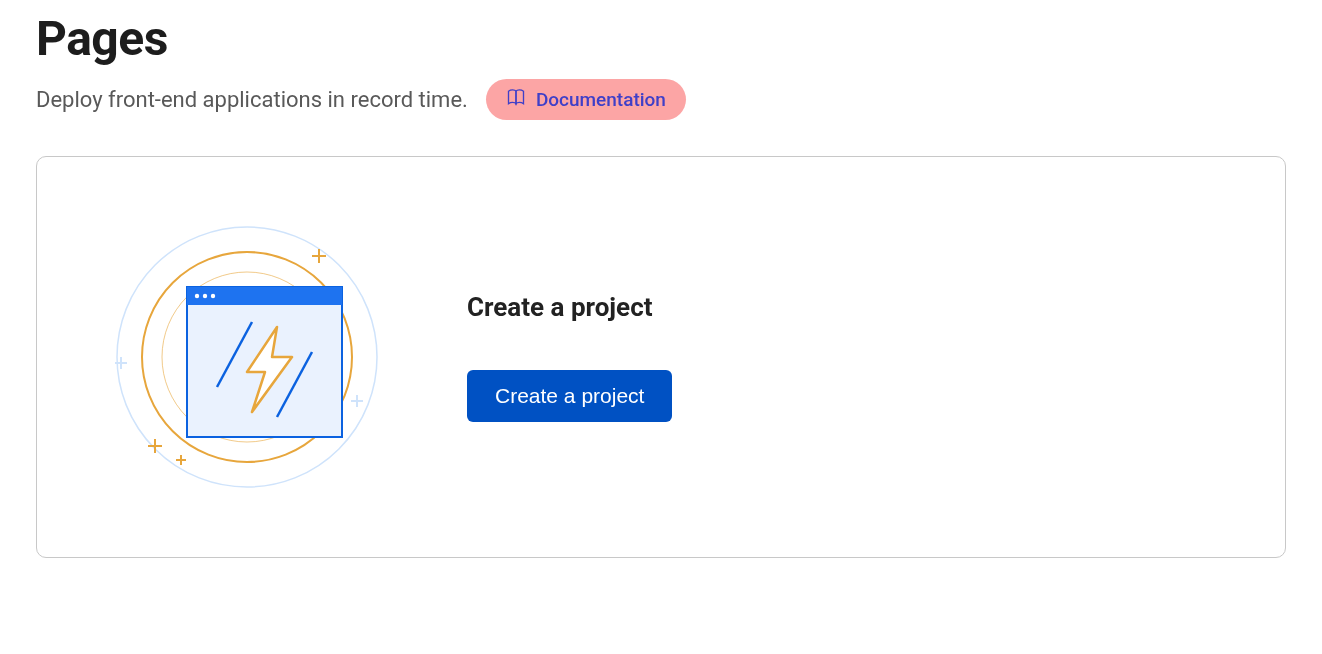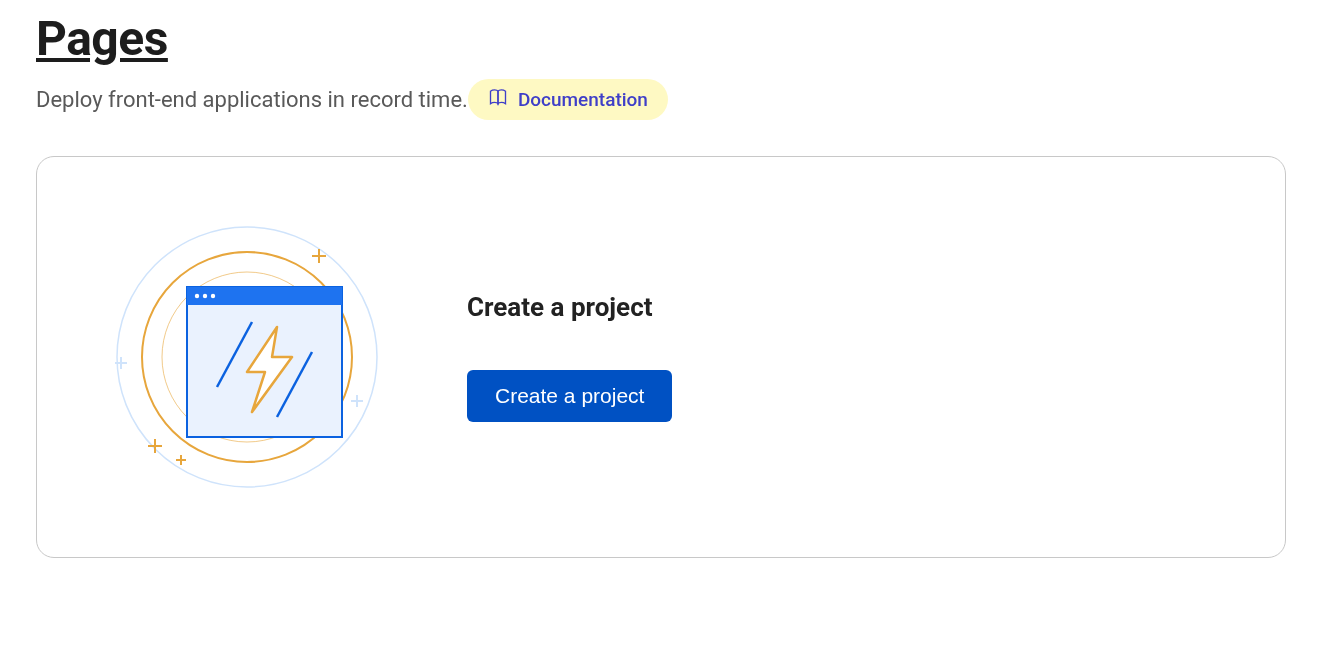--- a/index.html
+++ b/index.html
@@ -12,55 +12,55 @@
       background: #fff;
       padding: 10px 36px 36px 36px;
       color: #1d1d1d;
     }
     .page-title {
       font-size: 48px;
       font-weight: 700;
       letter-spacing: -0.5px;
       color: #1d1d1d;
       margin-bottom: 12px;
-      text-decoration: underline;
     }
     .subtitle-row {
       display: flex;
       align-items: center;
+      gap: 18px;
       margin-bottom: 36px;
     }
     .subtitle {
       font-size: 22px;
       color: #595959;
       font-weight: 400;
     }
     .doc-pill {
       display: inline-flex;
       align-items: center;
       gap: 10px;
-      background: #fef9c3;
+      background: #fca5a5;
       color: #3f3fc8;
       padding: 8px 20px;
       border-radius: 999px;
       font-size: 19px;
       font-weight: 500;
       text-decoration: none;
       cursor: pointer;
     }
     .doc-pill svg {
       width: 20px;
       height: 20px;
       stroke: #3f3fc8;
       fill: none;
       stroke-width: 1.6;
     }
     .card {
       border: 1px solid #c8c8c8;
-      border-radius: 18px;
+      border-radius: 10px;
       padding: 60px 74px 60px 50px;
       display: flex;
       align-items: center;
       gap: 60px;
     }
     .illustration {
       flex: 0 0 320px;
       display: flex;
       justify-content: center;
       align-items: center;

